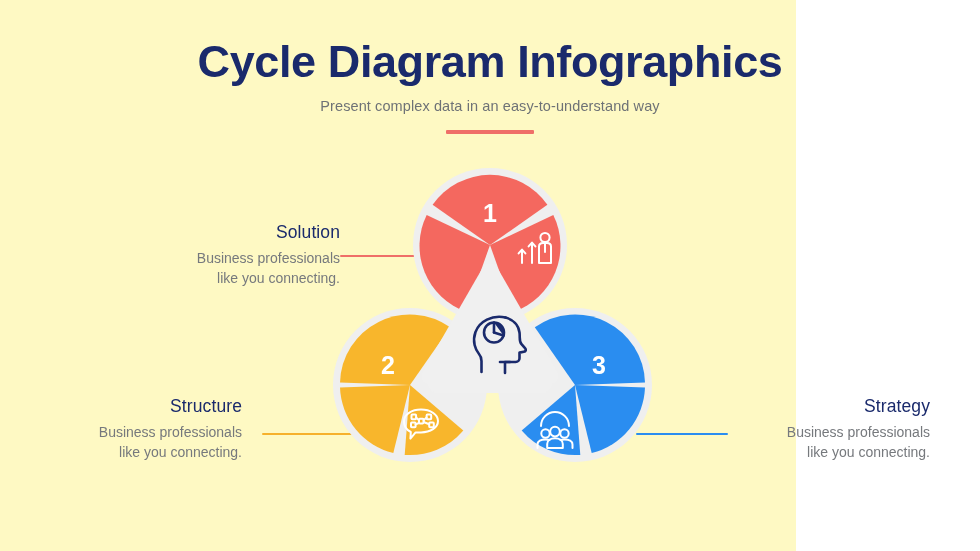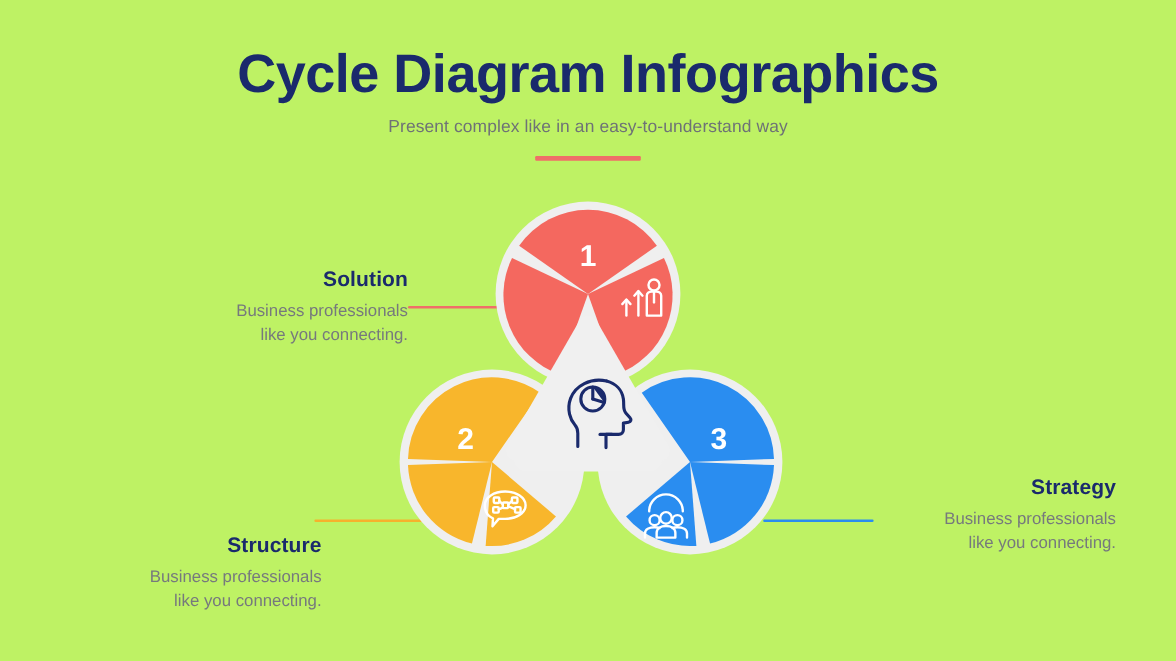--- a/index.html
+++ b/index.html
@@ -11,23 +11,23 @@
     width: 980px;
     height: 551px;
     overflow: hidden;
     font-family: "Liberation Sans", sans-serif;
     position: relative;
   }
 
   #slide {
     position: absolute;
     inset: 0;
-    width: 980px;
+    width: 796px;
     height: 551px;
-    background: #bef264;
+    background: #fef9c3;
   }
 
   
   .header {
     position: absolute;
     top: 38px;
     left: 0;
     width: 980px;
     text-align: center;
   }
@@ -65,21 +65,21 @@
     pointer-events: none;
   }
   .stage svg { display: block; }
 
   
   .callout {
     position: absolute;
   }
   .callout .c-title {
     font-size: 17.5px;
-    font-weight: bold;
+    font-weight: normal;
     color: #1a2a6c;
     margin: 0 0 5px 0;
     letter-spacing: 0.1px;
   }
   .callout .c-body {
     font-size: 14px;
     color: #76797d;
     line-height: 1.43;
     margin: 0;
     white-space: pre-line;
@@ -87,24 +87,23 @@
 
   .callout.right-align { text-align: right; }
   .callout.left-align  { text-align: right; }
 
   #callout-solution {
     left: 150px;
     top: 222px;
     width: 190px;
   }
   #callout-structure {
-    left: 88px;
+    left: 62px;
     top: 396px;
     width: 180px;
-    margin-top: 48px;
   }
   #callout-strategy {
     left: 730px;
     top: 396px;
     width: 200px;
   }
 
   
   .connector {
     position: absolute;
@@ -130,21 +129,21 @@
     background: #2a8df0;
   }
 </style>
 </head>
 <body>
 
 <div id="slide">
 
   <div class="header">
     <h1 class="title">Cycle Diagram Infographics</h1>
-    <p class="subtitle">Present complex like in an easy-to-understand way</p>
+    <p class="subtitle">Present complex data in an easy-to-understand way</p>
     <div class="title-rule"></div>
   </div>
 
   <div class="connector" id="connector-solution"></div>
   <div class="connector" id="connector-structure"></div>
   <div class="connector" id="connector-strategy"></div>
 
   <div class="callout right-align" id="callout-solution">
     <div class="c-title">Solution</div>
     <div class="c-body">Business professionals

